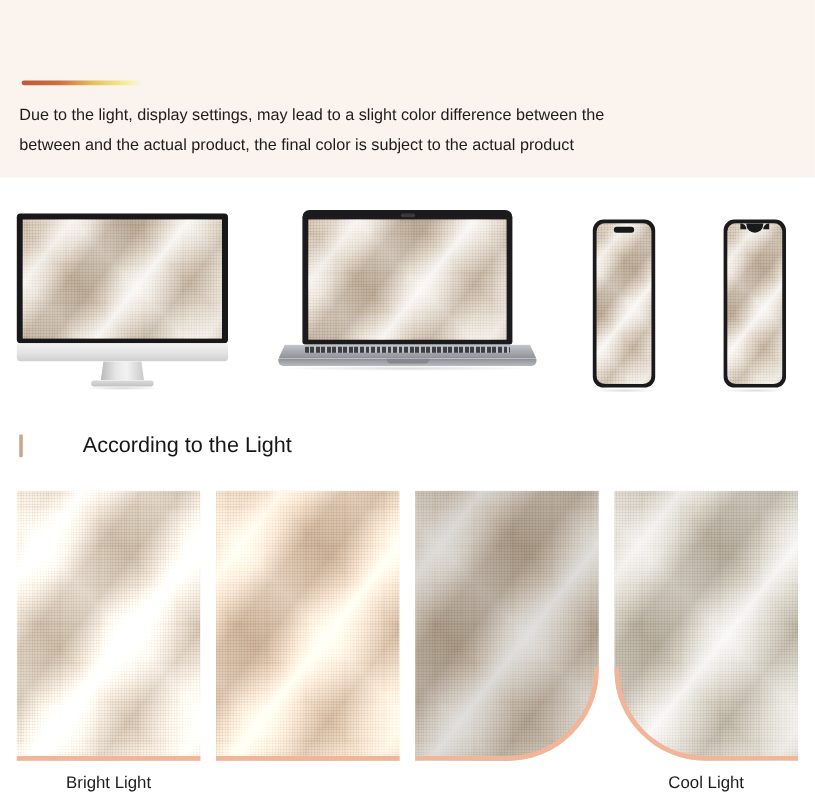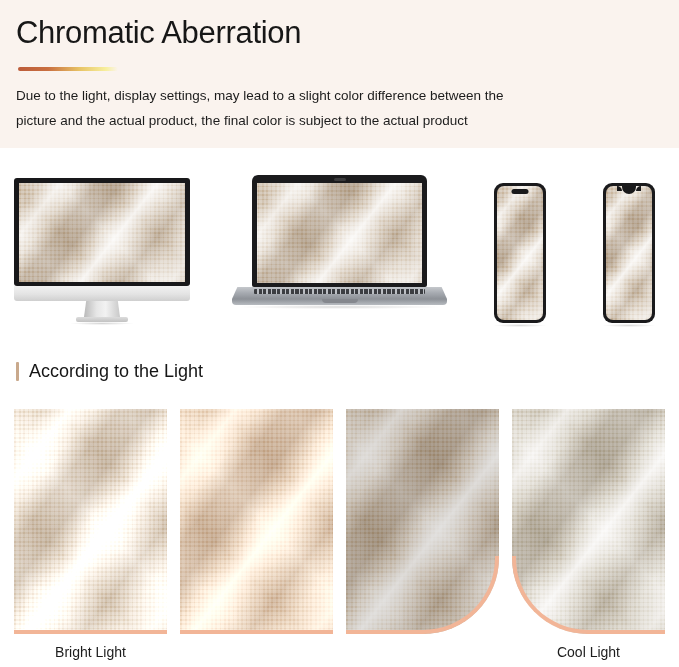--- a/index.html
+++ b/index.html
@@ -238,20 +238,21 @@
     width: 3px; height: 19px;
     background: #c9a98c;
     border-radius: 1px;
   }
   .section-title {
     font-size: 18px;
     line-height: 22px;
     color: #161616;
     font-weight: 400;
     white-space: nowrap;
+    margin-left: 40px;
   }
 
   
   .swatches {
     position: absolute;
     left: 14px; top: 409px;
     width: 651px;
     height: 225px;
     display: flex;
     gap: 13px;
@@ -310,27 +311,26 @@
     color: #1c1c1c;
     white-space: nowrap;
   }
 </style>
 </head>
 <body>
 
 <div id="page">
 
   <div class="header-band">
-    <div class="header-title">Chromatic Aberration</div>
 
     <div class="header-rule"></div>
 
     <div class="header-sub">
       <span>Due to the light, display settings, may lead to a slight color difference between the</span>
-      <span>picture and the actual product, the final color is subject to the actual product</span>
+      <span>between and the actual product, the final color is subject to the actual product</span>
     </div>
   </div>
 
   <div class="devices">
 
     <div class="monitor">
       <div class="monitor-screen">
         <div class="fabric"></div>
       </div>
       <div class="monitor-chin"></div>

